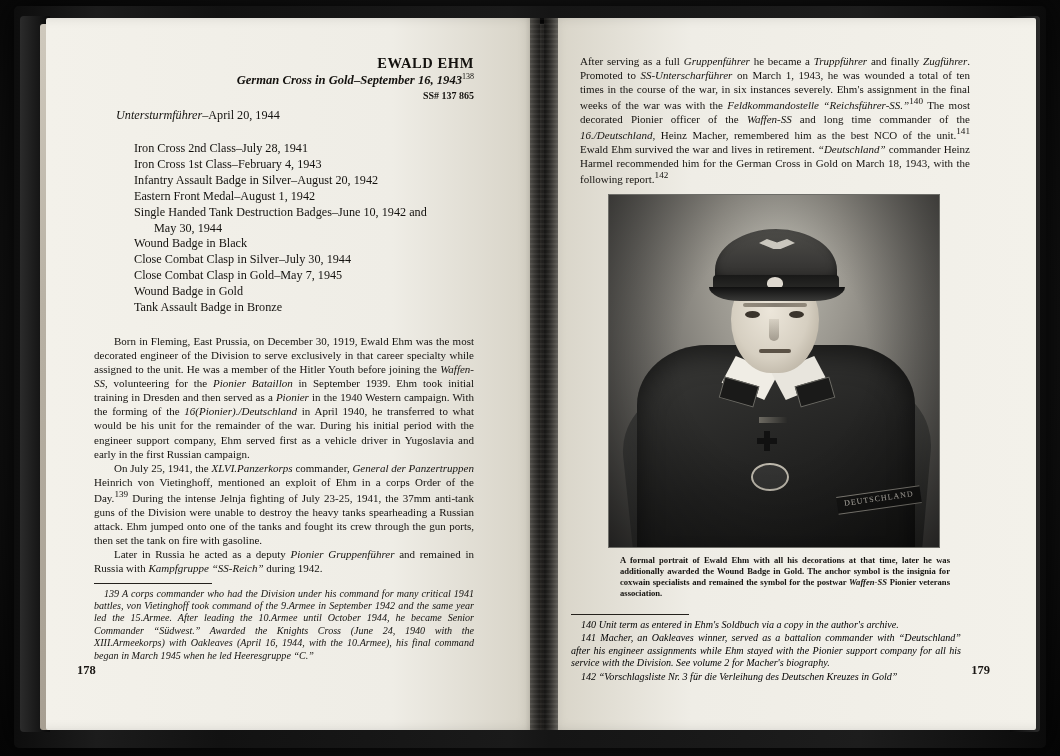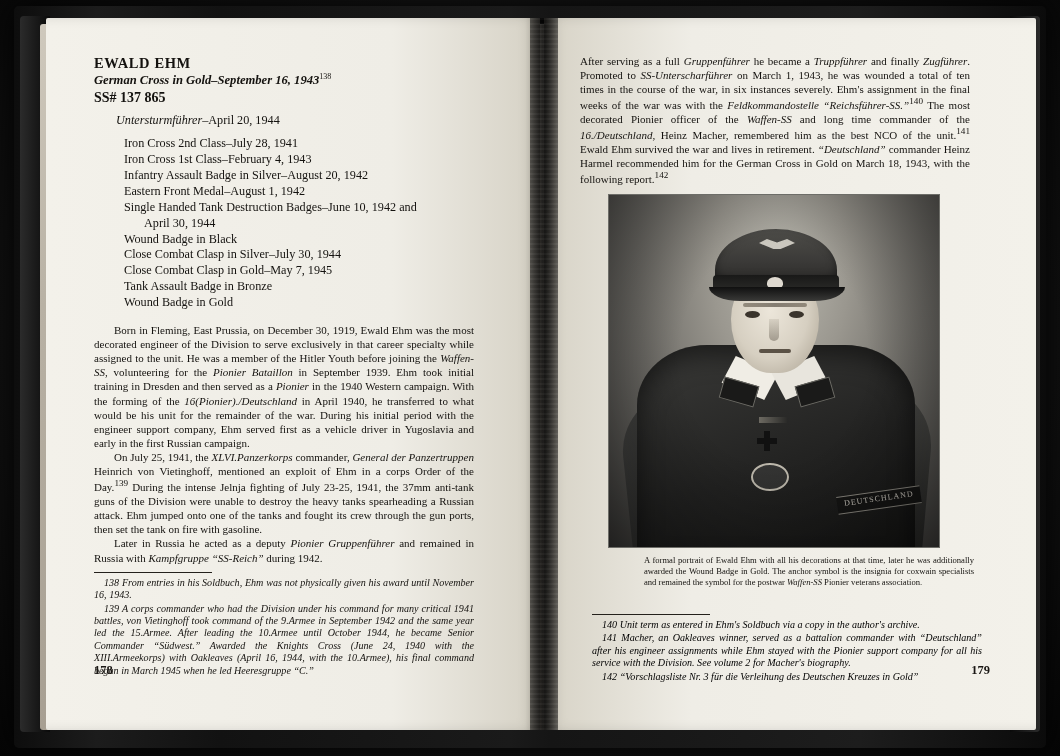--- a/index.html
+++ b/index.html
@@ -114,58 +114,58 @@
   .left-text {
     left: 48px;
     top: 36px;
     width: 380px;
   }
   .right-text {
     left: 36px;
     top: 36px;
     width: 390px;
   }
-  .title-block { text-align: left; margin-bottom: 6px; }
+  .title-block { text-align: right; margin-bottom: 6px; }
   .title-name {
     font-size: 14.5px;
     letter-spacing: 0.6px;
     font-weight: bold;
     line-height: 1.25;
   }
   .title-sub {
     font-size: 12.6px;
     font-style: italic;
     font-weight: bold;
     line-height: 1.3;
   }
   .title-sub sup, sup.fn {
     font-size: 8px;
     font-style: normal;
     font-weight: normal;
     vertical-align: super;
   }
   .title-unit {
-    font-size: 14px;
+    font-size: 10px;
     font-weight: bold;
     line-height: 1.3;
   }
   .sec-head {
     font-size: 12.4px;
     font-weight: bold;
     margin-top: 7px;
   }
   .rank-line {
     font-size: 12.2px;
     font-style: italic;
     padding-left: 22px;
     line-height: 1.28;
   }
   .rank-line .plain { font-style: normal; }
   .deco-list {
-    margin: 8px;
+    margin: 18px;
     padding: 0 0 0 22px;
     list-style: none;
   }
   .deco-list li {
     font-size: 12.2px;
     line-height: 1.30;
   }
   .deco-list li.cont { padding-left: 20px; }
   p.body {
     font-size: 11px;
@@ -191,21 +191,21 @@
   }
   .footnotes .fnum { font-style: italic; }
   .footnotes p { margin: 0 0 1px 0; text-indent: 10px; }
   .folio {
     position: absolute;
     bottom: 52px;
     font-size: 12.5px;
     font-weight: bold;
     color: #1a1714;
   }
-  .folio-left { left: 48px; font-family: Liberation Serif, serif; }
+  .folio-left { left: 31px; font-family: Liberation Serif, serif; }
   .folio-right { right: 46px; }
 
   
   .photo-wrap {
     margin-top: 8px;
     width: 330px;
     margin-left: 28px;
   }
   .photo {
     position: relative;
@@ -395,30 +395,30 @@
   }
   .ph-ribbon {
     position: absolute;
     left: 150px; top: 222px;
     width: 28px; height: 6px;
     background: linear-gradient(90deg,#6d6a62,#2a2a28);
   }
   .caption {
     margin-top: 7px;
     width: 330px;
-    margin-left: 36px;
+    margin-left: 12px;
     font-size: 8.6px;
     line-height: 1.28;
-    font-weight: normal;
+    font-weight: bold;
     text-align: justify;
   }
   .caption i { font-style: italic; }
   .right-foot {
     position: absolute;
-    left: 48px;
+    left: 27px;
     bottom: 46px;
     width: 390px;
   }
 </style>
 </head>
 <body>
 
 <div class="scene">
   <div class="backdrop"></div>
 
@@ -441,35 +441,34 @@
         <div class="rank-line">
           <span>Untersturmführer</span><span class="plain">–April 20, 1944</span>
         </div>
 
         <ul class="deco-list">
           <li>Iron Cross 2nd Class–July 28, 1941</li>
           <li>Iron Cross 1st Class–February 4, 1943</li>
           <li>Infantry Assault Badge in Silver–August 20, 1942</li>
           <li>Eastern Front Medal–August 1, 1942</li>
           <li>Single Handed Tank Destruction Badges–June 10, 1942 and</li>
-          <li class="cont">April 30, 1944</li>
+          <li class="cont">May 30, 1944</li>
           <li>Wound Badge in Black</li>
           <li>Close Combat Clasp in Silver–July 30, 1944</li>
           <li>Close Combat Clasp in Gold–May 7, 1945</li>
+          <li>Wound Badge in Gold</li>
           <li>Tank Assault Badge in Bronze</li>
-          <li>Wound Badge in Gold</li>
         </ul>
 
         <p class="body first">Born in Fleming, East Prussia, on December 30, 1919, Ewald Ehm was the most decorated engineer of the Division to serve exclusively in that career specialty while assigned to the unit. He was a member of the Hitler Youth before joining the <i>Waffen-SS</i>, volunteering for the <i>Pionier Bataillon</i> in September 1939. Ehm took initial training in Dresden and then served as a <i>Pionier</i> in the 1940 Western campaign. With the forming of the <i>16(Pionier)./Deutschland</i> in April 1940, he transferred to what would be his unit for the remainder of the war. During his initial period with the engineer support company, Ehm served first as a vehicle driver in Yugoslavia and early in the first Russian campaign.</p>
         <p class="body">On July 25, 1941, the <i>XLVI.Panzerkorps</i> commander, <i>General der Panzertruppen</i> Heinrich von Vietinghoff, mentioned an exploit of Ehm in a corps Order of the Day.<sup>139</sup> During the intense Jelnja fighting of July 23-25, 1941, the 37mm anti-tank guns of the Division were unable to destroy the heavy tanks spearheading a Russian attack. Ehm jumped onto one of the tanks and fought its crew through the gun ports, then set the tank on fire with gasoline.</p>
         <p class="body">Later in Russia he acted as a deputy <i>Pionier Gruppenführer</i> and remained in Russia with <i>Kampfgruppe “SS-Reich”</i> during 1942.</p>
 
         <div class="footsep"></div>
         <div class="footnotes">
-          <p><span class="fnum">138</span> <i>From entries in his Soldbuch, Ehm was not physically given his award until November 16, 1943.</i></p>
           <p><span class="fnum">139</span> <i>A corps commander who had the Division under his command for many critical 1941 battles, von Vietinghoff took command of the 9.Armee in September 1942 and the same year led the 15.Armee. After leading the 10.Armee until October 1944, he became Senior Commander “Südwest.” Awarded the Knights Cross (June 24, 1940 with the XIII.Armeekorps) with Oakleaves (April 16, 1944, with the 10.Armee), his final command began in March 1945 when he led Heeresgruppe “C.”</i></p>
         </div>
       </div>
       <div class="folio folio-left">178</div>
     </div>
 
     <div class="page page-right">
       <div class="textcol right-text">
         <p class="body" style="text-indent:0">After serving as a full <i>Gruppenführer</i> he became a <i>Truppführer</i> and finally <i>Zugführer</i>. Promoted to <i>SS-Unterscharführer</i> on March 1, 1943, he was wounded a total of ten times in the course of the war, in six instances severely. Ehm's assignment in the final weeks of the war was with the <i>Feldkommandostelle “Reichsführer-SS.”</i><sup>140</sup> The most decorated Pionier officer of the <i>Waffen-SS</i> and long time commander of the <i>16./Deutschland</i>, Heinz Macher, remembered him as the best NCO of the unit.<sup>141</sup> Ewald Ehm survived the war and lives in retirement. <i>“Deutschland”</i> commander Heinz Harmel recommended him for the German Cross in Gold on March 18, 1943, with the following report.<sup>142</sup></p>
 

